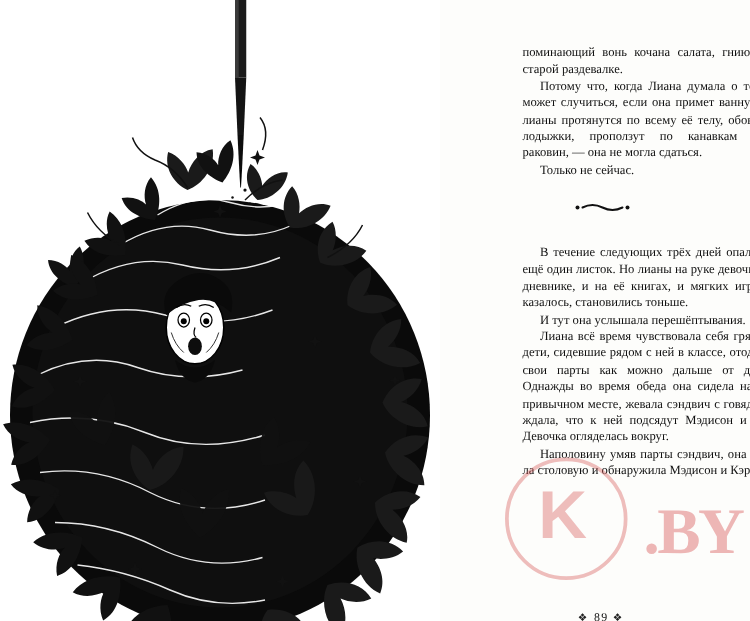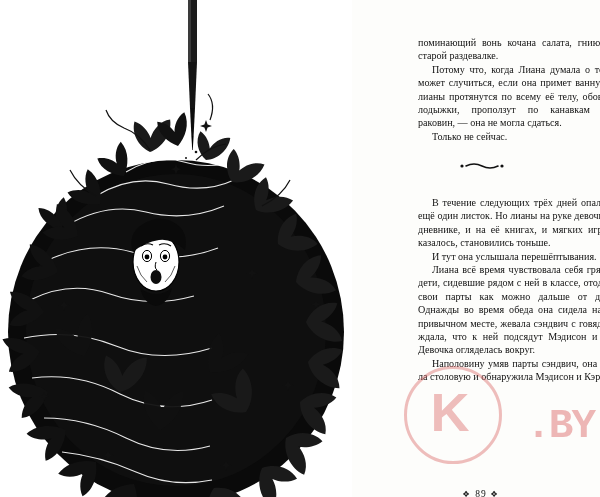--- a/index.html
+++ b/index.html
@@ -96,23 +96,23 @@
     top: 362px;
     width: 196px;
     height: 126px;
     pointer-events: none;
   }
   .wm-text {
     position: absolute;
     left: 0;
     top: 38px;
     width: 196px;
-    font-family: Liberation Mono, monospace;
+    font-family: Liberation Serif, serif;
     font-weight: bold;
-    font-size: 41px;
+    font-size: 52px;
     color: rgba(214, 84, 84, 0.42);
     letter-spacing: -2px;
     text-align: right;
     line-height: 52px;
   }
   .wm-circle {
     position: absolute;
     left: 6px;
     top: 4px;
     width: 92px;

